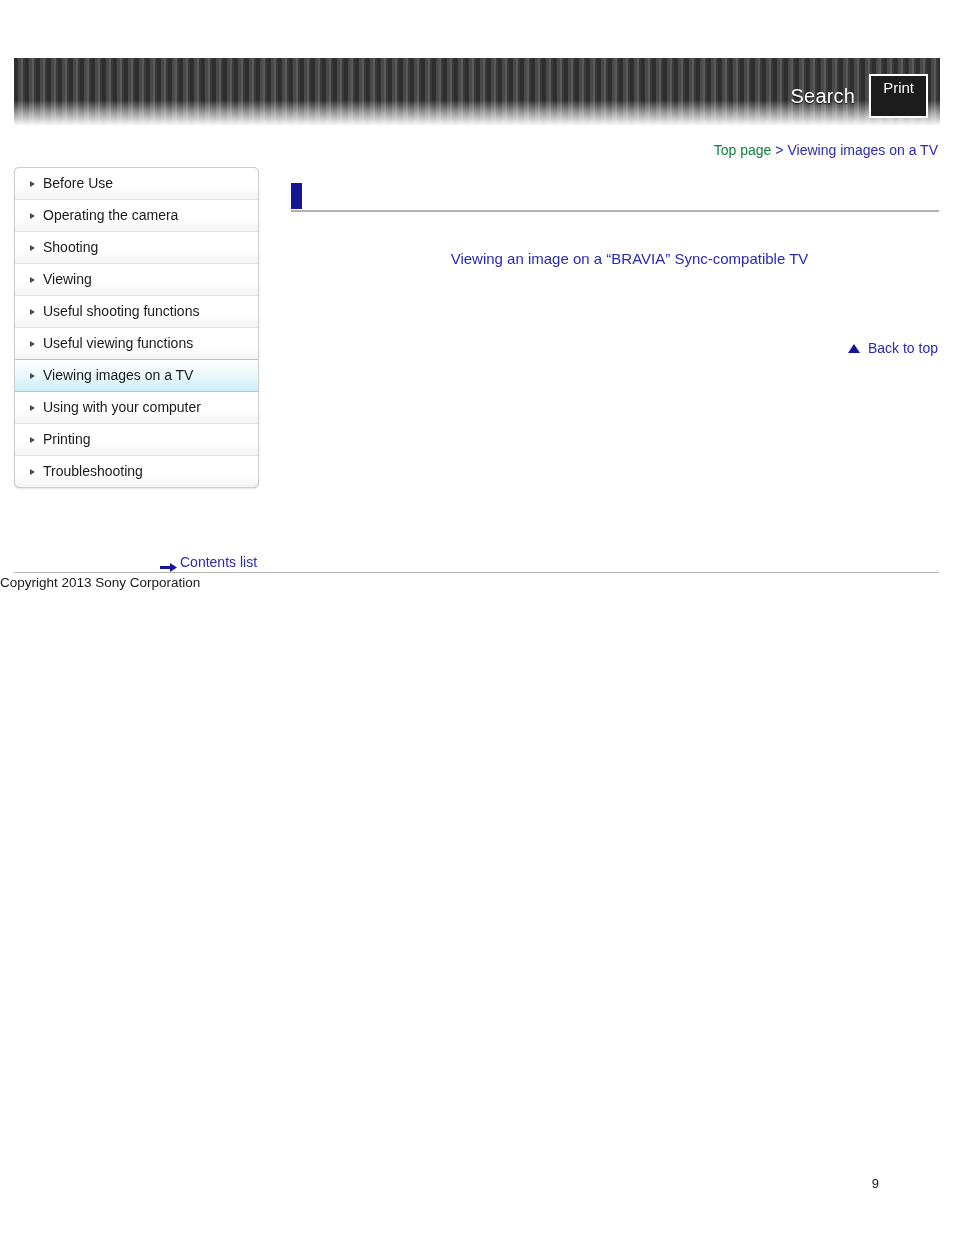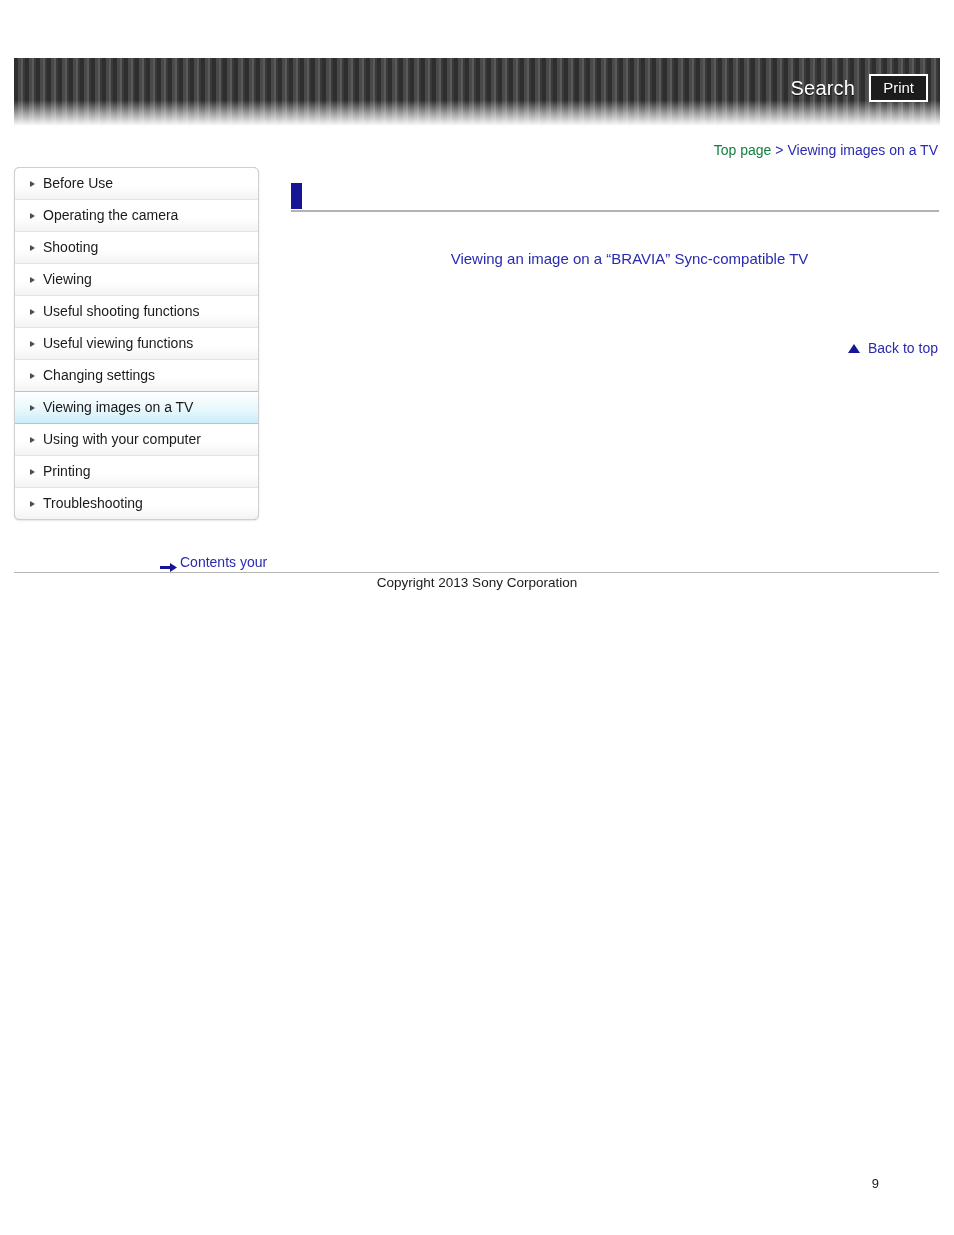--- a/index.html
+++ b/index.html
@@ -48,21 +48,21 @@
     font-size: 20px;
     letter-spacing: .2px;
     text-shadow: 0 1px 1px rgba(0,0,0,.7);
     cursor: pointer;
   }
   #print-button {
     color: #ffffff;
     font-size: 15px;
     border: 2px solid #ffffff;
     background: #1c1c1c;
-    padding: 3px 12px 4px 12px;
+    padding: 3px 12px 20px 12px;
     cursor: pointer;
     text-shadow: 0 1px 1px rgba(0,0,0,.7);
   }
 
   
   #breadcrumb {
     position: absolute;
     right: 16px;
     top: 142px;
     font-size: 14px;
@@ -199,21 +199,21 @@
     top: 572px;
     width: 925px;
     height: 1px;
     background: #b5b5b5;
   }
   #copyright {
     position: absolute;
     left: 0;
     top: 575px;
     width: 954px;
-    text-align: center;
+    text-align: left;
     font-size: 13.5px;
     color: #1a1a1a;
   }
   #page-number {
     position: absolute;
     left: 0;
     top: 1176px;
     width: 879px;
     text-align: right;
     font-size: 13px;
@@ -251,24 +251,20 @@
     <span class="bullet"></span>
     <span>Viewing</span>
   </div>
   <div class="nav-item">
     <span class="bullet"></span>
     <span>Useful shooting functions</span>
   </div>
   <div class="nav-item">
     <span class="bullet"></span>
     <span>Useful viewing functions</span>
-  </div>
-  <div class="nav-item">
-    <span class="bullet"></span>
-    <span>Changing settings</span>
   </div>
   <div class="nav-item selected">
     <span class="bullet"></span>
     <span>Viewing images on a TV</span>
   </div>
   <div class="nav-item">
     <span class="bullet"></span>
     <span>Using with your computer</span>
   </div>
   <div class="nav-item">
@@ -281,21 +277,21 @@
   </div>
 </nav>
 
 <div id="contents-list-link">
   <span class="arrow-icon">
     <svg width="17" height="9" viewBox="0 0 17 9">
       <rect x="0" y="3" width="11" height="3" fill="#151596"></rect>
       <polygon points="10,0 17,4.5 10,9" fill="#151596"></polygon>
     </svg>
   </span>
-  <span>Contents your</span>
+  <span>Contents list</span>
 </div>
 
 <main id="main">
   <div id="page-heading">
     <span class="heading-bar"></span>
     <span class="heading-text"></span>
   </div>
 
   <a id="link-bravia" class="content-link">Viewing an image on a “BRAVIA” Sync-compatible TV</a>
 

